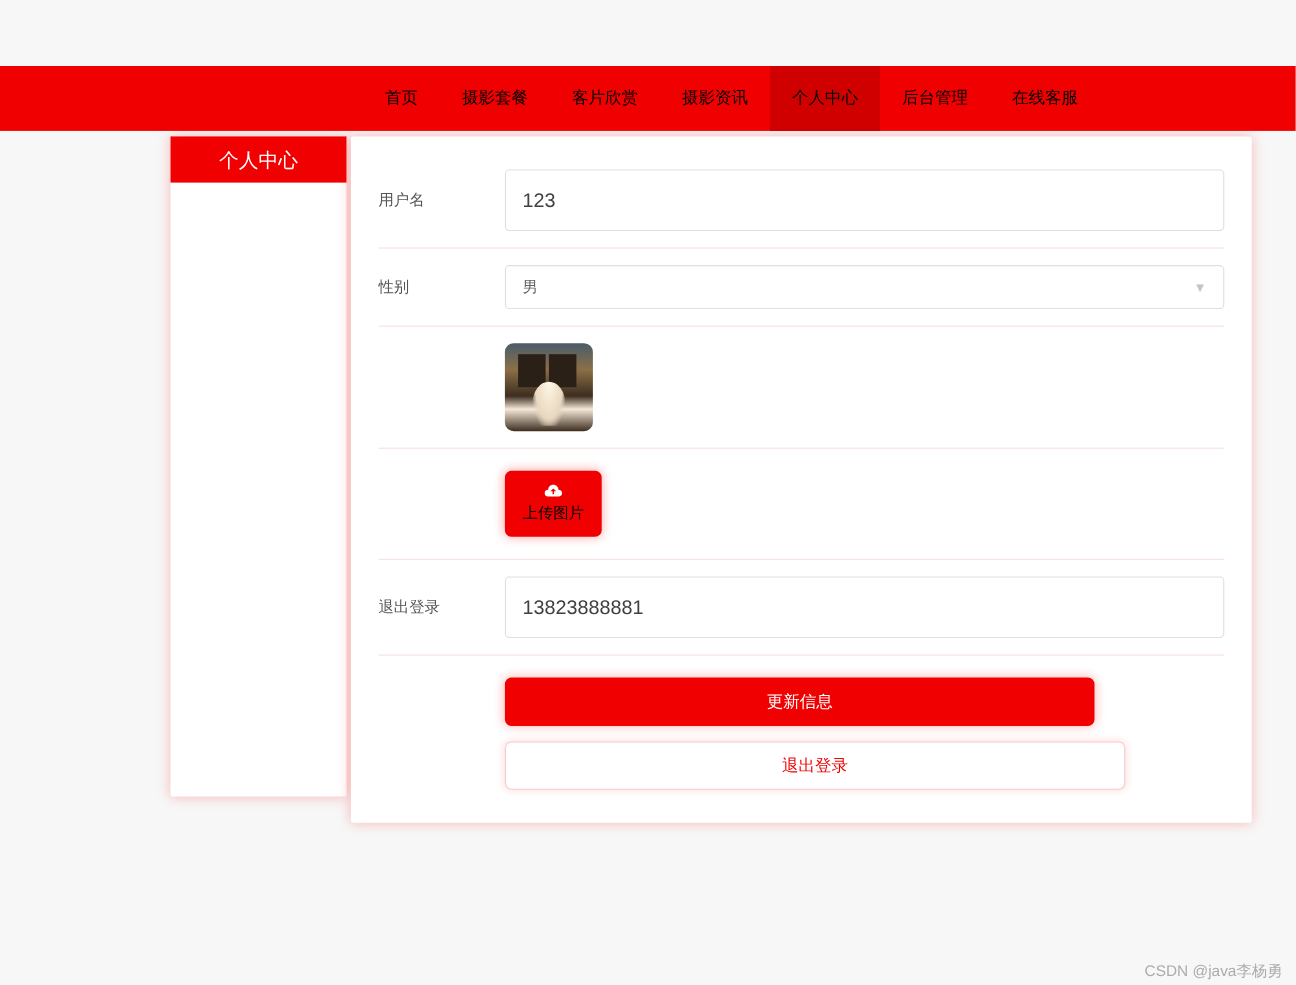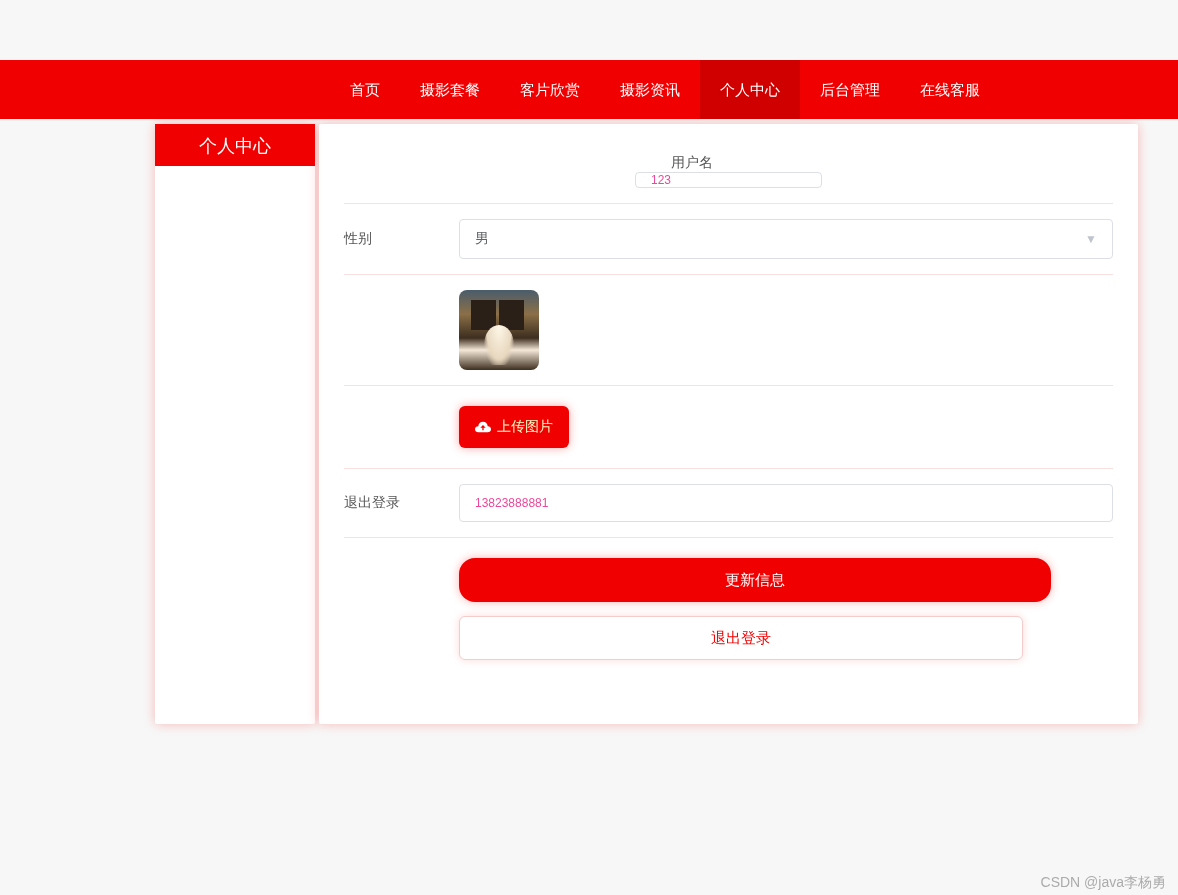--- a/index.html
+++ b/index.html
@@ -19,21 +19,21 @@
       background: #f7f7f7;
     }
     .nav-bar {
       height: 59px;
       background: #f00000;
       display: flex;
       align-items: center;
       padding-left: 330px;
     }
     .nav-item {
-      color: #ffffff;
+      color: #000000;
       font-size: 15px;
       padding: 0 20px;
       height: 59px;
       line-height: 59px;
       cursor: pointer;
     }
     .nav-item.active {
       background: #d00000;
     }
     .content-wrap {
@@ -71,35 +71,34 @@
       padding: 20px 25px 30px 25px;
     }
     .form-row {
       display: flex;
       align-items: center;
       padding: 15px 0;
       border-bottom: 1px solid #f9e0e0;
     }
     .form-row:first-child {
       padding-top: 10px;
-      flex-direction: column;
     }
     .form-label {
       width: 115px;
       font-size: 14px;
       color: #555;
     }
     .form-input {
       flex: 1;
-      height: 38px;
+      height: 56px;
       border: 1px solid #dcdfe6;
       border-radius: 4px;
       padding: 0 15px;
-      font-size: 12px;
-      color: #ec4899;
+      font-size: 18px;
+      color: #404040;
       outline: none;
     }
     .form-select {
       flex: 1;
       height: 40px;
       border: 1px solid #dcdfe6;
       border-radius: 4px;
       padding: 0 15px;
       font-size: 14px;
       color: #606266;
@@ -143,49 +142,50 @@
       height: 40px;
       background: radial-gradient(ellipse at top, #fff8e8 0%, #e8d8c0 60%, transparent 80%);
       border-radius: 50% 50% 30% 30%;
     }
     .upload-row {
       padding: 20px 0 20px 115px;
       border-bottom: 1px solid #f9e0e0;
     }
     .upload-btn {
       background: #f00000;
-      color: #fef9c3;
+      color: #000000;
       border: none;
       padding: 12px 16px;
       border-radius: 6px;
       font-size: 14px;
       cursor: pointer;
       box-shadow: 0 0 10px rgba(255,0,0,0.35);
       display: inline-flex;
       align-items: center;
       gap: 6px;
+      flex-direction: column;
     }
     .cloud-icon {
       width: 16px;
       height: 12px;
       fill: #fff;
     }
     .action-row {
       padding: 20px 0 0 115px;
       display: flex;
       flex-direction: column;
       gap: 14px;
     }
     .btn-primary {
-      width: 592px;
+      width: 536px;
       height: 44px;
       background: #f00000;
       color: #fff;
       border: none;
-      border-radius: 16px;
+      border-radius: 6px;
       font-size: 15px;
       cursor: pointer;
       box-shadow: 0 0 10px rgba(255,0,0,0.3);
     }
     .btn-secondary {
       width: 564px;
       height: 44px;
       background: #fff;
       color: #f00000;
       border: 1px solid #f4cccc;

